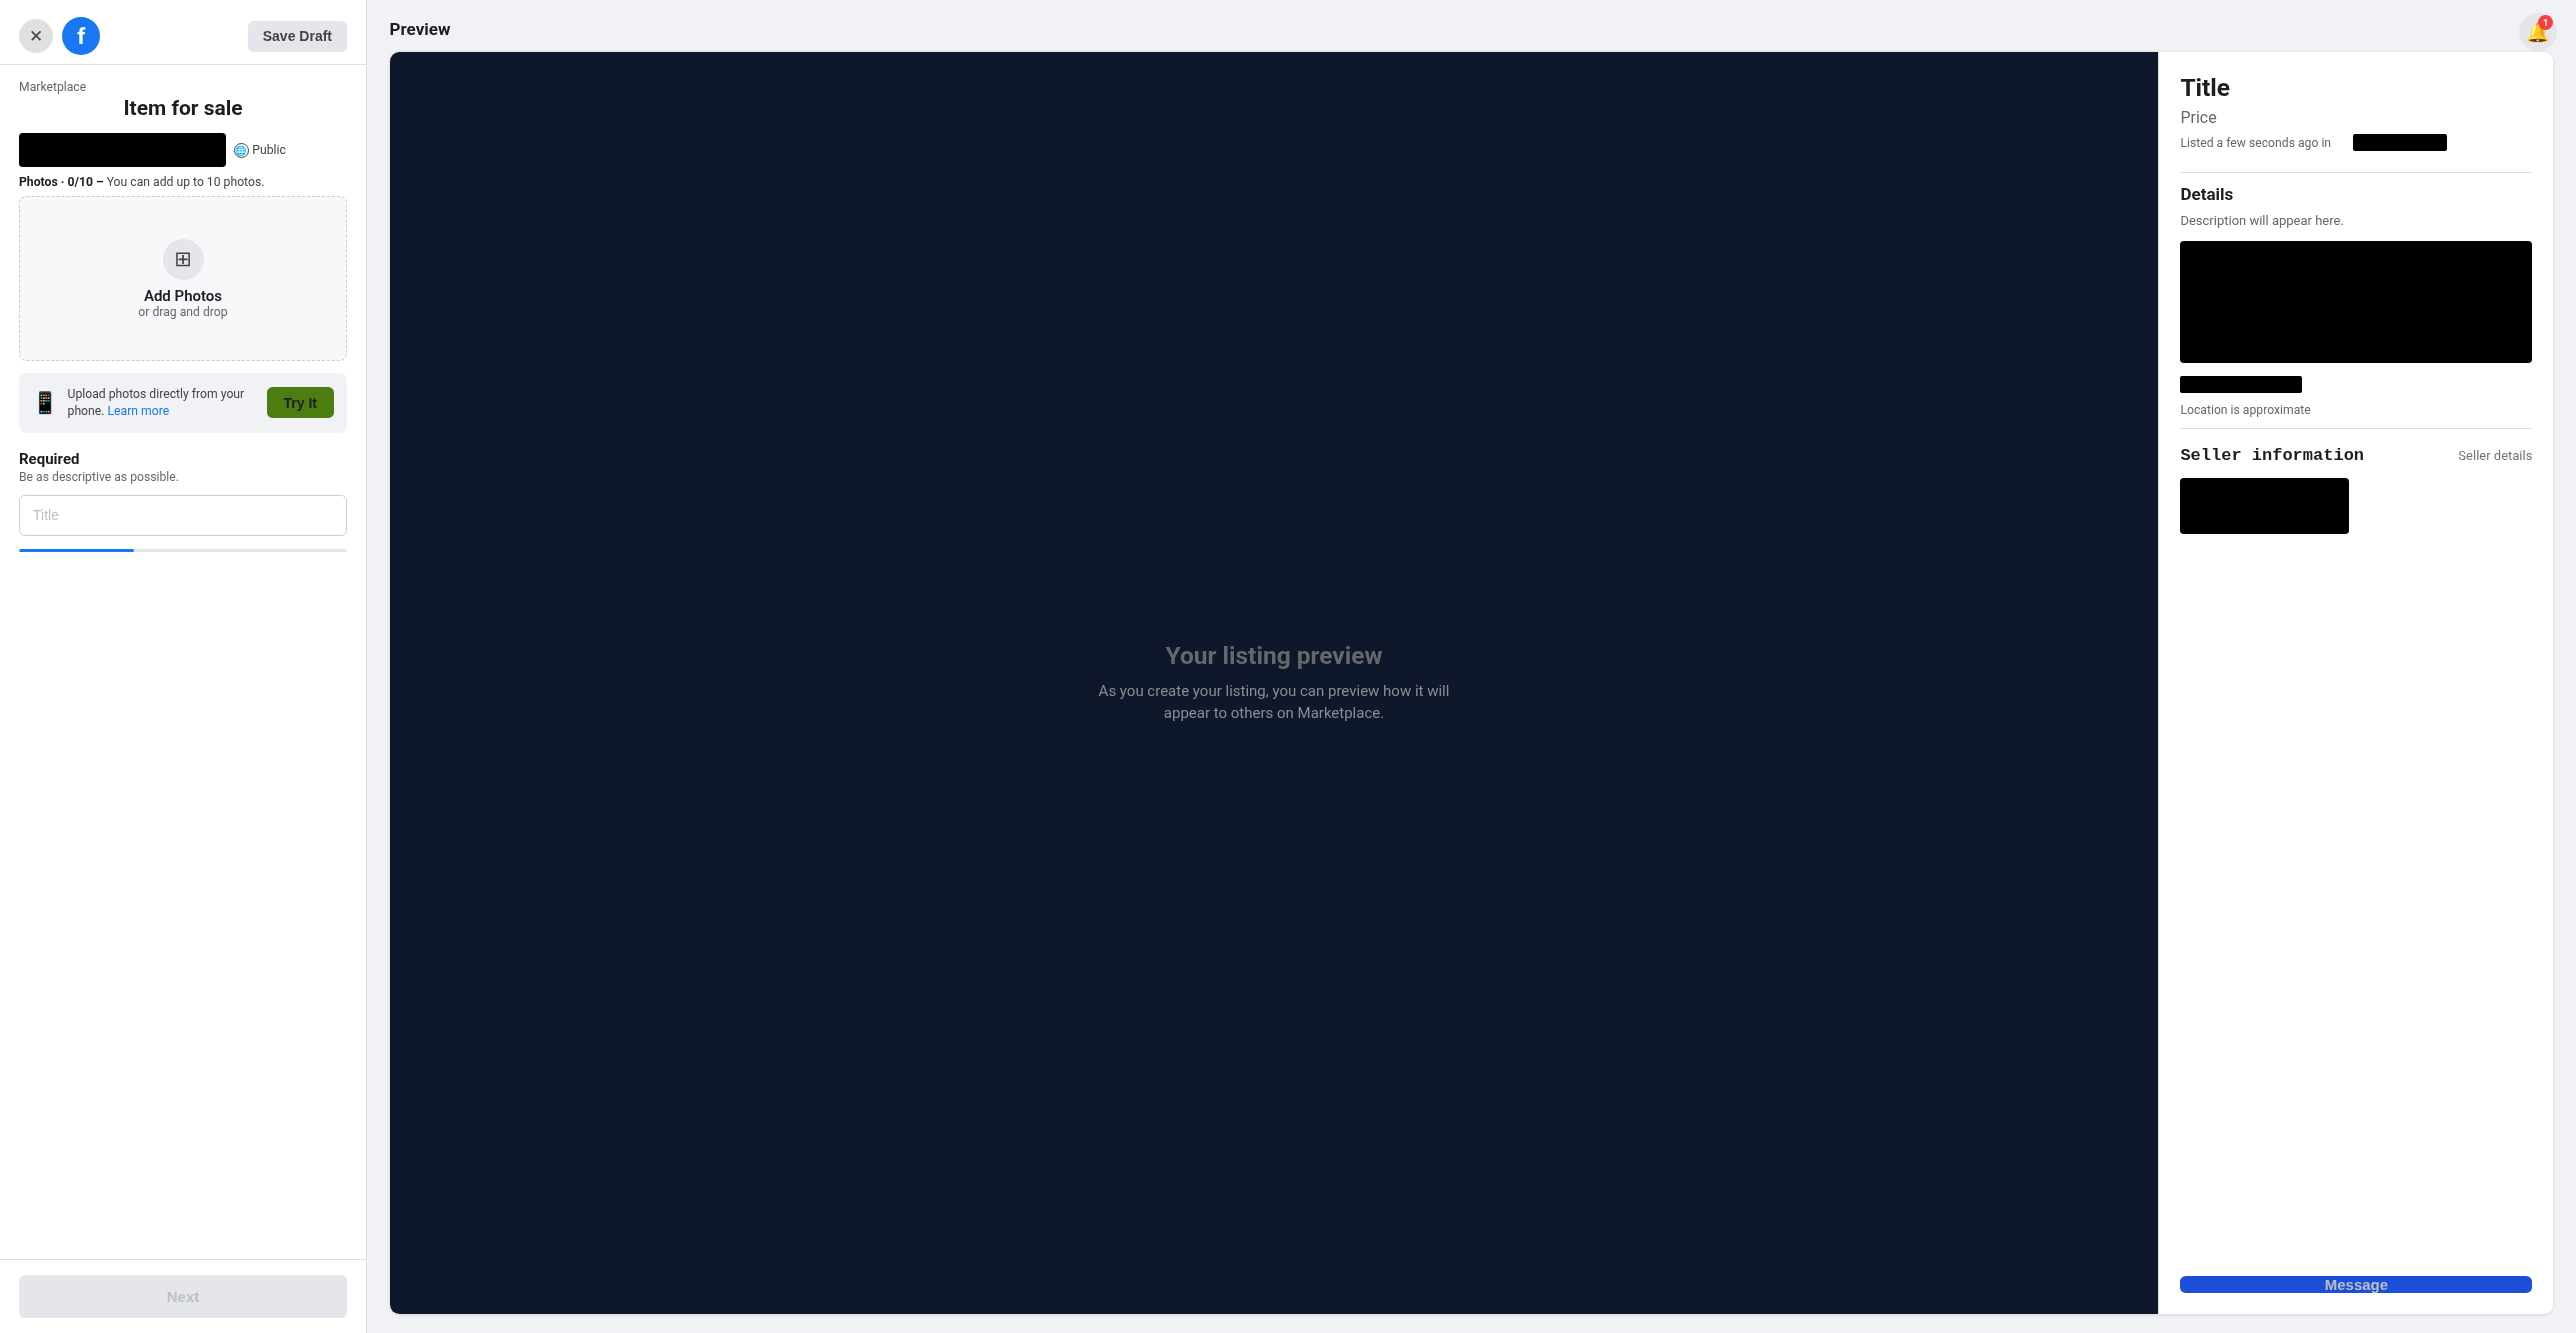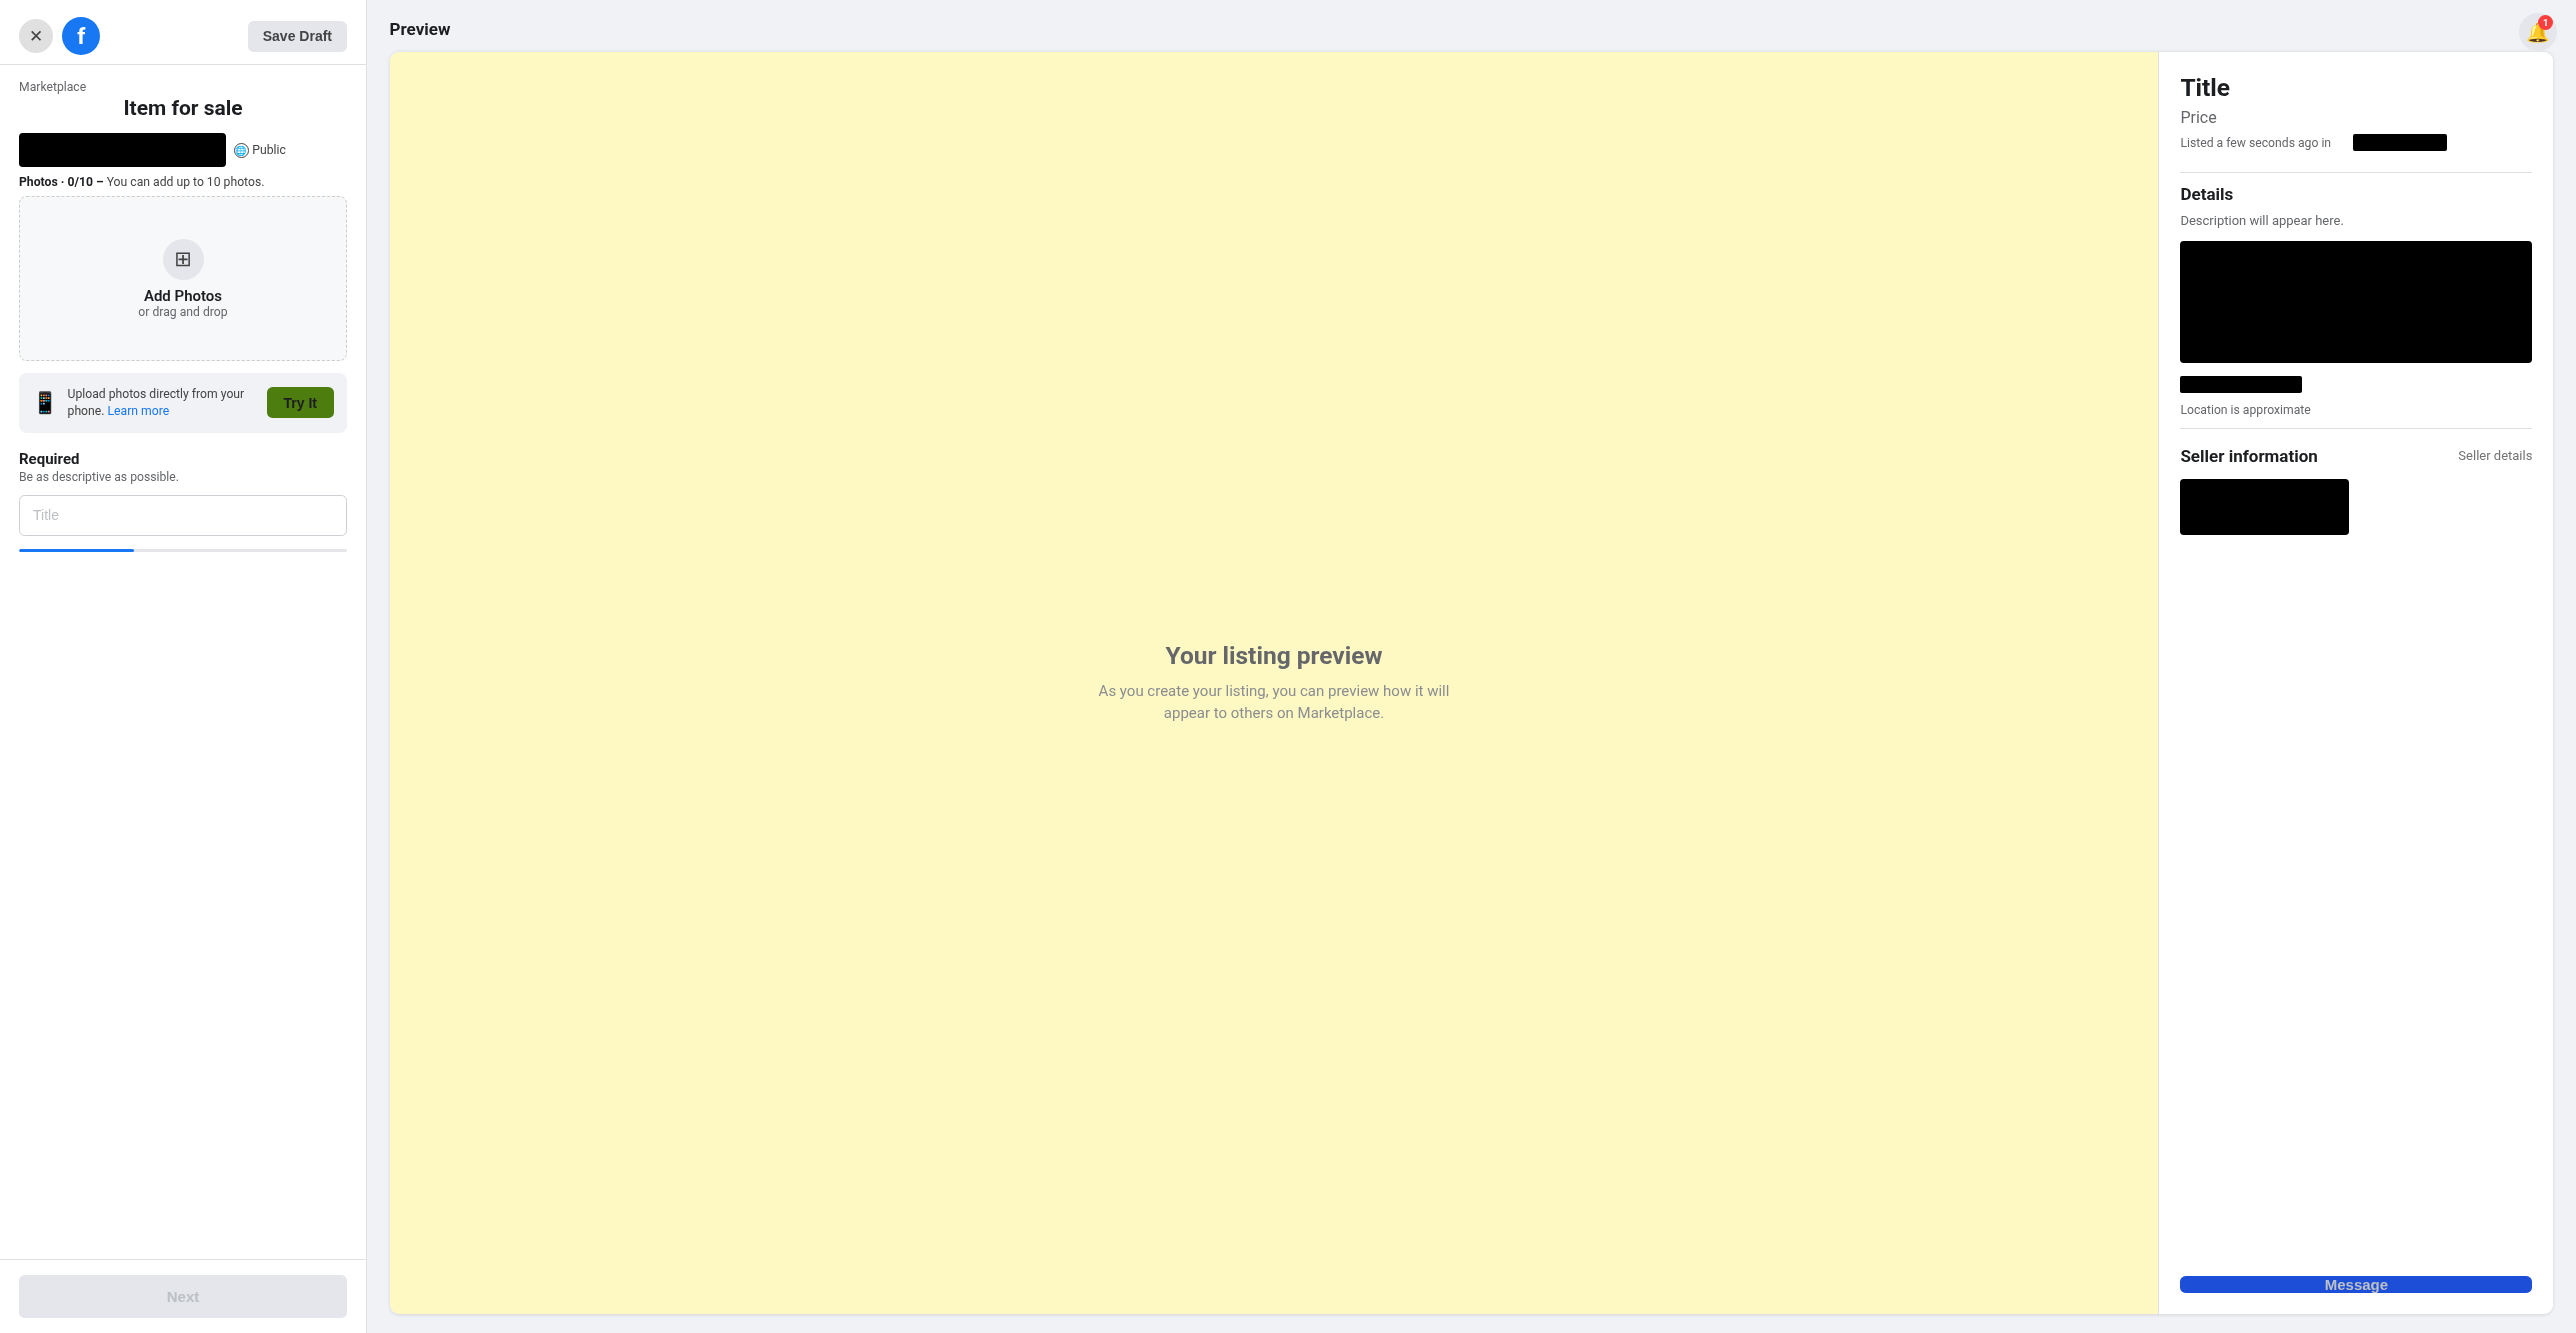--- a/index.html
+++ b/index.html
@@ -312,21 +312,21 @@
       flex: 1;
       display: flex;
       background: #fff;
       border-radius: 9.4px;
       overflow: hidden;
       box-shadow: 0 0.9px 3.8px rgba(0,0,0,0.12);
     }
 
     .preview-main {
       flex: 1;
-      background: #fef9c3;
+      background: #0f172a;
       display: flex;
       align-items: center;
       justify-content: center;
       flex-direction: column;
       gap: 9.4px;
     }
 
     .preview-placeholder-title {
       font-size: 24.5px;
       font-weight: 700;
@@ -426,20 +426,21 @@
       display: flex;
       align-items: center;
       justify-content: space-between;
       margin-top: 5.6px;
     }
 
     .preview-seller-label {
       font-size: 17px;
       font-weight: 700;
       color: #1c1e21;
+      font-family: Liberation Mono, monospace;
     }
 
     .preview-seller-details-link {
       font-size: 13px;
       color: #737373;
     }
 
     .preview-seller-avatar {
       width: 169px;
       height: 56px;

